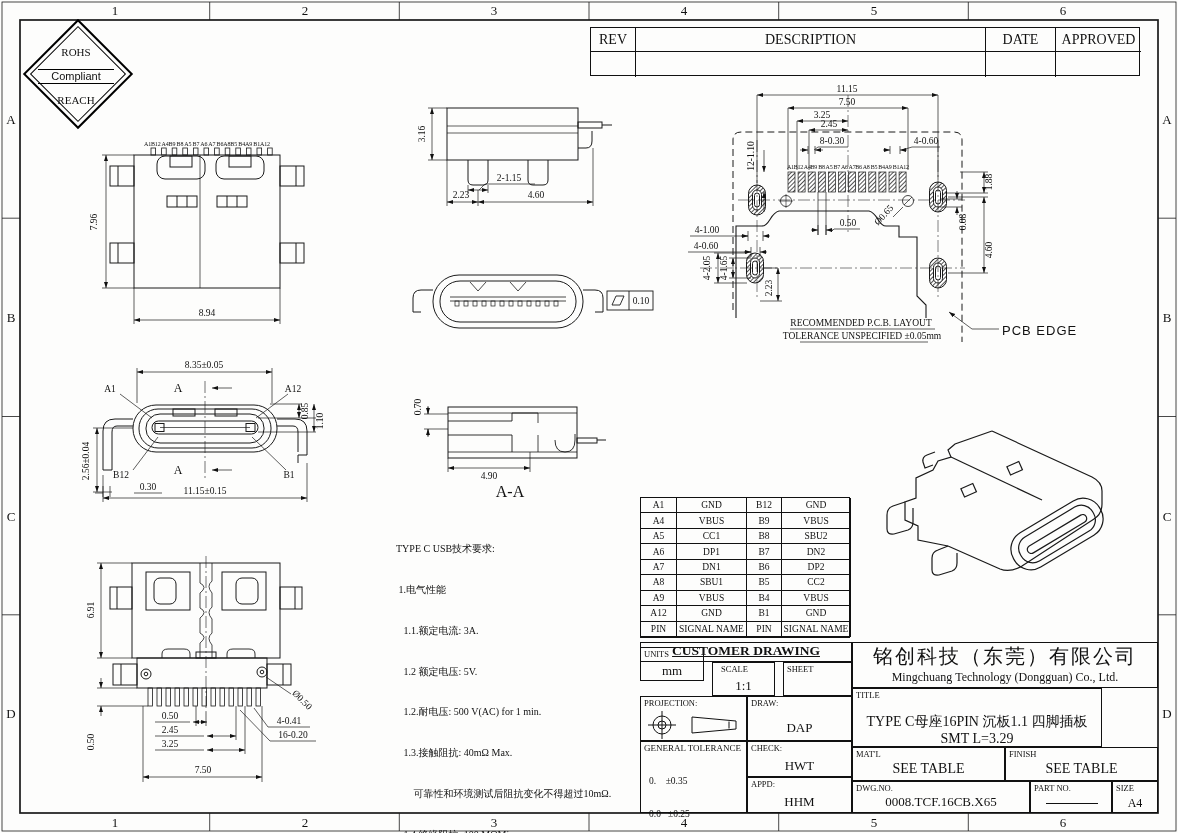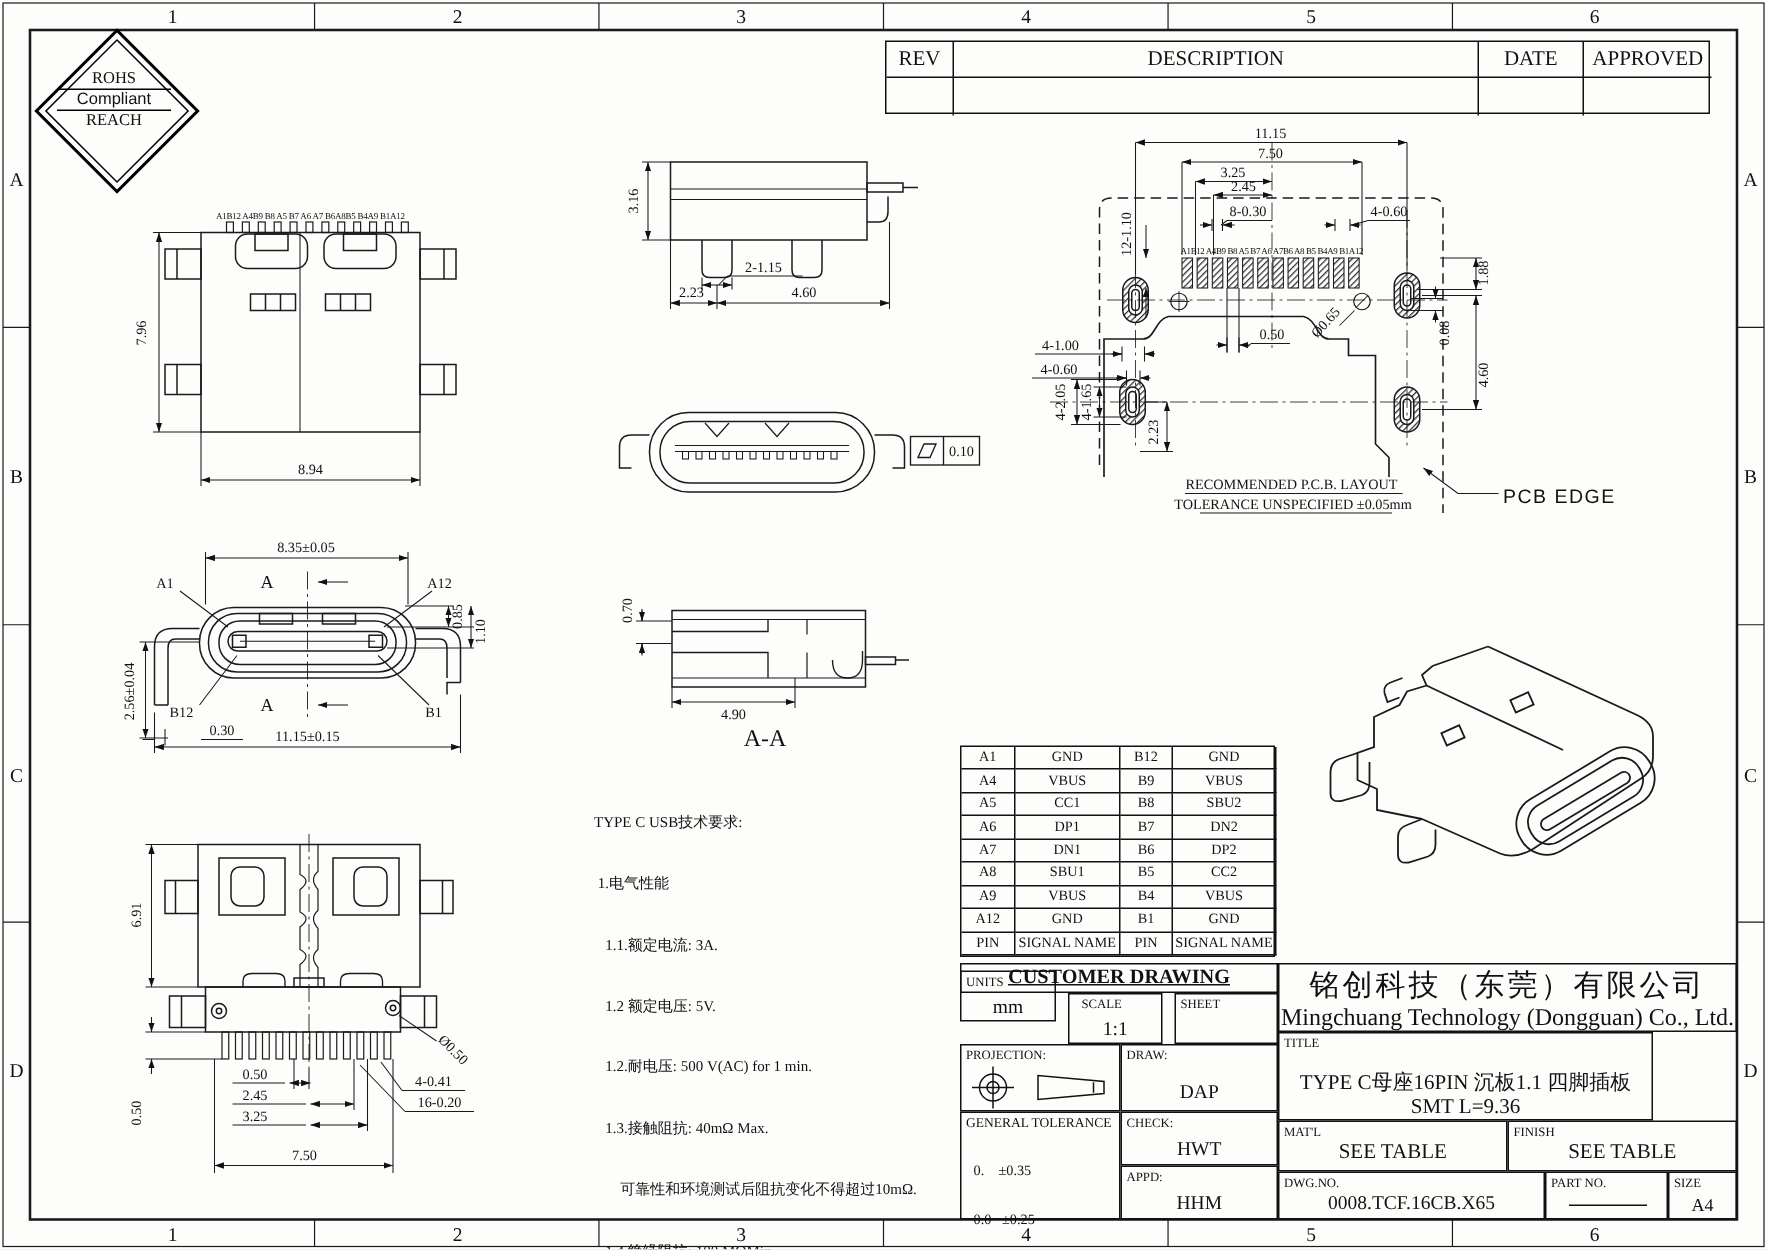--- a/index.html
+++ b/index.html
@@ -30,21 +30,21 @@
   
   #notes{position:absolute;left:396px;top:515px;width:248px;font-size:10px;line-height:13.6px;
          white-space:pre;}
   
   #badge{position:absolute;left:20px;top:22px;width:112px;height:100px;}
   #badge .dia{position:absolute;left:19px;top:13px;width:74px;height:74px;transform:rotate(45deg);
               border:2.5px solid #000;}
   #badge .dia2{position:absolute;left:3px;top:3px;right:3px;bottom:3px;border:1px solid #000;}
   #badge .txt{position:absolute;left:0;top:24px;width:112px;text-align:center;font-size:11px;line-height:13px;}
   #badge .mid{border-top:1px solid #000;border-bottom:1px solid #000;
-              font-family:"Liberation Sans",sans-serif;margin:0 18px;}
+              font-family:"Liberation Sans",sans-serif;margin:10px 18px;}
   svg text{font-family:"Liberation Serif",serif;}
   .dim{font-size:9.5px;fill:#111;}
   .dims{font-size:6px;fill:#111;}
   .sec{font-size:16px;fill:#111;}
   .pcbedge{font-size:13px;fill:#111;font-family:"Liberation Sans",sans-serif;letter-spacing:1px;}
 </style>
 </head>
 <body>
 
 <div id="sheet">
@@ -577,25 +577,25 @@
       <span class="tl">CHECK:</span>
       <span class="tv" style="top:16px">HWT</span>
     </div>
     <div class="tc" style="left:107px;top:135px;width:105px;height:36px">
       <span class="tl">APPD:</span>
       <span class="tv" style="top:16px">HHM</span>
     </div>
 
     <div class="tc" style="left:212px;top:0;width:306px;height:46px">
       <div style="text-align:center;font-size:20px;letter-spacing:2px;margin-top:0">铭创科技（东莞）有限公司</div>
-      <div style="text-align:center;font-size:16px">Mingchuang Technology (Dongguan) Co., Ltd.</div>
+      <div style="text-align:center;font-size:12px">Mingchuang Technology (Dongguan) Co., Ltd.</div>
     </div>
     <div class="tc" style="left:212px;top:46px;width:250px;height:59px">
       <span class="tl">TITLE</span>
-      <div class="tv" style="top:24px;font-size:14px">TYPE C母座16PIN 沉板1.1 四脚插板SMT L=9.36</div>
+      <div class="tv" style="top:24px;font-size:14px">TYPE C母座16PIN 沉板1.1 四脚插板SMT L=3.29</div>
     </div>
     <div class="tc" style="left:212px;top:105px;width:153px;height:34px">
       <span class="tl">MAT'L</span>
       <span class="tv" style="top:13px;font-size:14px">SEE TABLE</span>
     </div>
     <div class="tc" style="left:365px;top:105px;width:153px;height:34px">
       <span class="tl">FINISH</span>
       <span class="tv" style="top:13px;font-size:14px">SEE TABLE</span>
     </div>
     <div class="tc" style="left:212px;top:139px;width:178px;height:32px">

